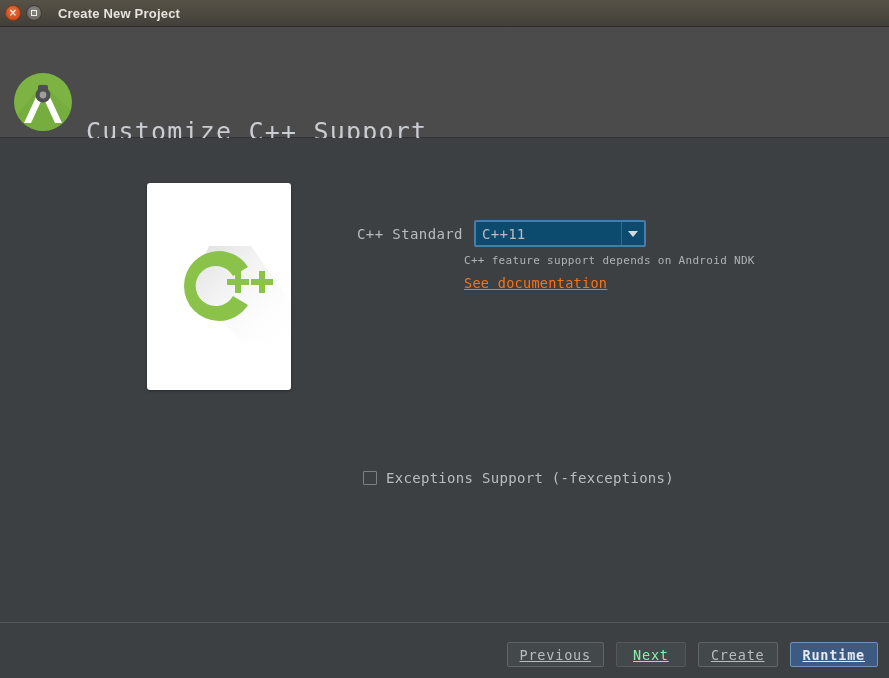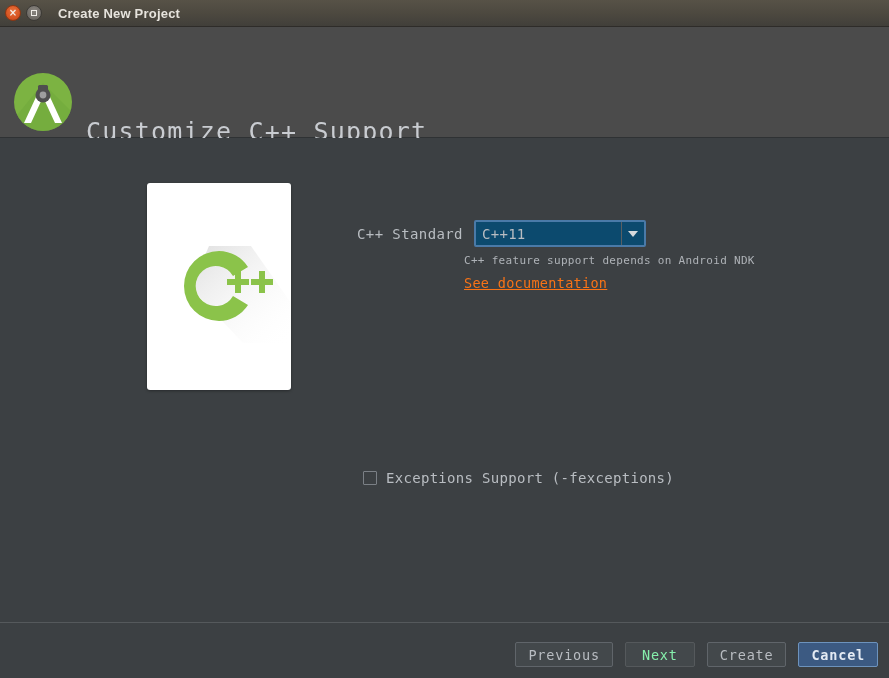--- a/index.html
+++ b/index.html
@@ -230,20 +230,21 @@
     border: 1px solid #60656a;
     border-radius: 2px;
     color: #b9bdc2;
     font-family: "DejaVu Sans Mono", "Liberation Mono", monospace;
     font-size: 13.5px;
     letter-spacing: 0.8px;
     display: flex;
     align-items: center;
     justify-content: center;
     cursor: pointer;
+    text-decoration: underline;
   }
   .btn.disabled {
     color: #86efac;
     border-color: #55595c;
     cursor: default;
   }
   .btn.primary {
     background: #3c5a82;
     border: 1px solid #6d93bd;
     color: #e3eaf3;
@@ -341,17 +342,17 @@
       </div>
 
     </div>
   </div>
 
   <div class="footer">
     <div class="btn-bar">
       <div class="btn">Previous</div>
       <div class="btn disabled">Next</div>
       <div class="btn">Create</div>
-      <div class="btn primary">Cancel</div>
+      <div class="btn primary">Runtime</div>
     </div>
   </div>
 
 </div>
 
 </body></html>

